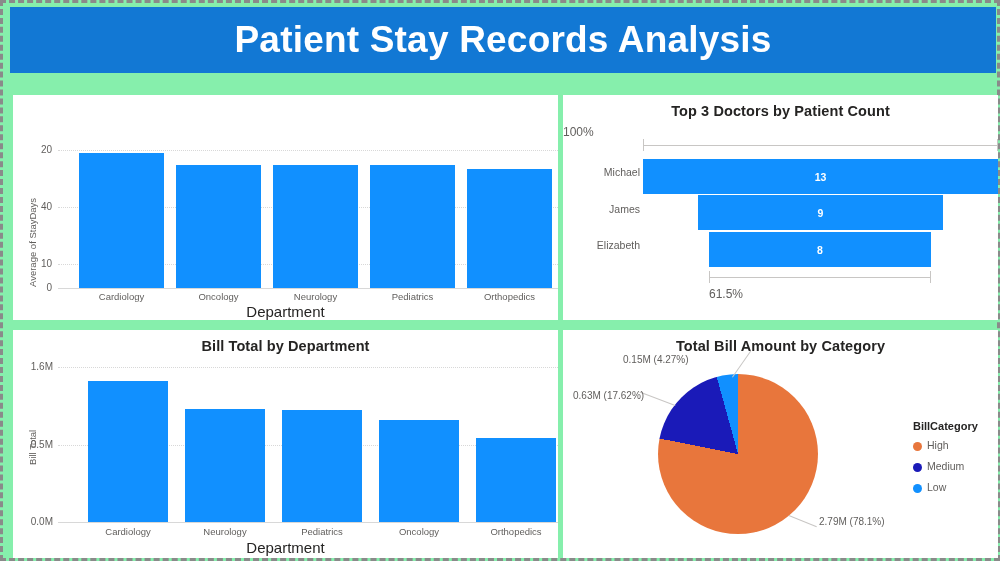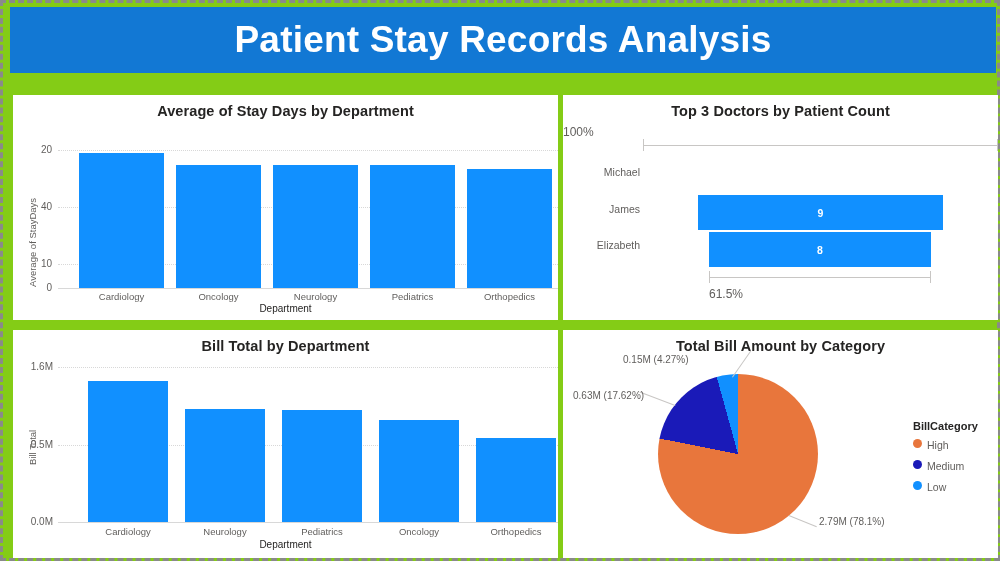--- a/index.html
+++ b/index.html
@@ -11,21 +11,21 @@
     width: 1000px;
     height: 561px;
     font-family: "Liberation Sans", sans-serif;
     overflow: hidden;
   }
   .report-canvas {
     position: relative;
     width: 1000px;
     height: 561px;
     box-sizing: border-box;
-    background: #84cc16;
+    background: #86efac;
     border: 3px dashed #8a8a8a;
   }
   
   .header-banner {
     position: absolute;
     left: 7px;
     top: 4px;
     width: 986px;
     height: 66px;
     background: #1278d4;
@@ -84,21 +84,21 @@
   }
   .x-tick {
     position: absolute;
     font-size: 9.5px;
     color: #605e5c;
     text-align: center;
     white-space: nowrap;
   }
   .x-axis-title {
     position: absolute;
-    font-size: 10px;
+    font-size: 15px;
     color: #252423;
     text-align: center;
     width: 100%;
   }
   
   .funnel-cat {
     position: absolute;
     font-size: 10.5px;
     color: #605e5c;
     text-align: left;
@@ -152,21 +152,21 @@
     position: absolute;
   }
   .legend-title {
     font-size: 11px;
     font-weight: bold;
     color: #252423;
     margin-bottom: 7px;
   }
   .legend-row {
     display: flex;
-    align-items: flex-start;
+    align-items: flex-end;
     margin-bottom: 9px;
   }
   .legend-dot {
     width: 9px;
     height: 9px;
     border-radius: 50%;
     margin-right: 5px;
     flex: 0 0 auto;
   }
   .legend-label {
@@ -178,21 +178,20 @@
 <body>
 
 <div class="report-canvas">
 
   <div class="header-banner">
     <div class="header-title">Patient Stay Records Analysis</div>
   </div>
 
   <div class="tile" style="left:10px; top:92px; width:545px; height:225px;">
 
-    <div class="tile-title" style="position:absolute; left:0; top:8px; width:100%;">Average of Stay Days by Department</div>
 
     <div class="y-axis-title" style="left:14px; top:192px;">Average of StayDays</div>
 
     <div class="gridline" style="left:45px; top:55px;  width:500px;"></div>
     <div class="gridline" style="left:45px; top:112px; width:500px;"></div>
     <div class="gridline" style="left:45px; top:169px; width:500px;"></div>
     <div class="baseline" style="left:45px; top:193px; width:500px;"></div>
 
     <div class="y-tick" style="left:5px; top:49px;  width:34px;">20</div>
     <div class="y-tick" style="left:5px; top:106px; width:34px;">40</div>
@@ -220,20 +219,23 @@
 
     <div class="bracket-label" style="left:0; top:30px; width:100%;">100%</div>
     <div class="bracket" style="left:80px; top:50px; width:355px;"></div>
     <div class="bracket-cap" style="left:80px;  top:44px; height:12px;"></div>
     <div class="bracket-cap" style="left:434px; top:44px; height:12px;"></div>
 
     <div class="funnel-cat" style="left:22px; top:71px;  width:55px; text-align:right;">Michael</div>
     <div class="funnel-cat" style="left:22px; top:108px; width:55px; text-align:right;">James</div>
     <div class="funnel-cat" style="left:22px; top:144px; width:55px; text-align:right;">Elizabeth</div>
 
+    <div class="funnel-bar" style="left:80px;  top:64px;  width:355px; height:35px;">
+      <span class="funnel-value">13</span>
+    </div>
     <div class="funnel-bar" style="left:135px; top:100px; width:245px; height:35px;">
       <span class="funnel-value">9</span>
     </div>
     <div class="funnel-bar" style="left:146px; top:137px; width:222px; height:35px;">
       <span class="funnel-value">8</span>
     </div>
 
     <div class="bracket" style="left:146px; top:182px; width:222px;"></div>
     <div class="bracket-cap" style="left:146px; top:176px; height:12px;"></div>
     <div class="bracket-cap" style="left:367px; top:176px; height:12px;"></div>

